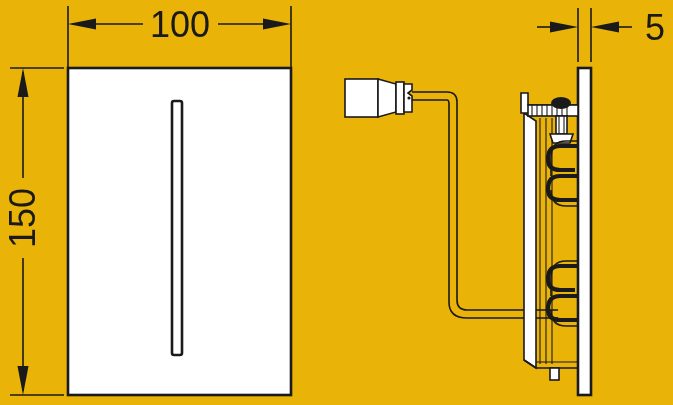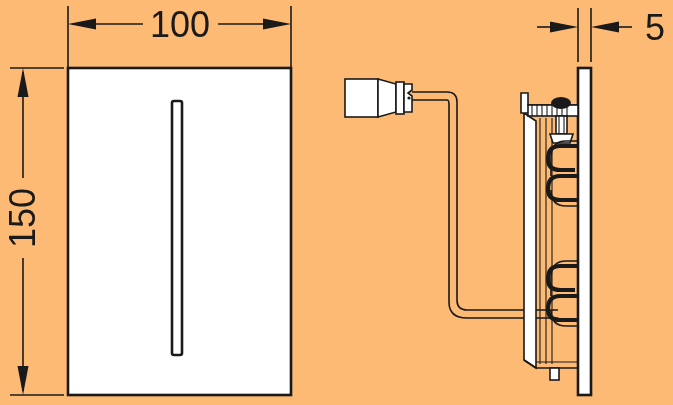--- a/index.html
+++ b/index.html
@@ -7,21 +7,21 @@
     padding: 0;
     background: #ffffff;
   }
   body {
     font-family: "Liberation Sans", sans-serif;
   }
   #drawing-root {
     position: relative;
     width: 673px;
     height: 405px;
-    background: #fdba74;
+    background: #eab308;
     overflow: hidden;
   }
   #tech-svg {
     display: block;
     width: 673px;
     height: 405px;
   }
   .dim-text {
     font-family: "Liberation Sans", sans-serif;
     font-size: 36px;

